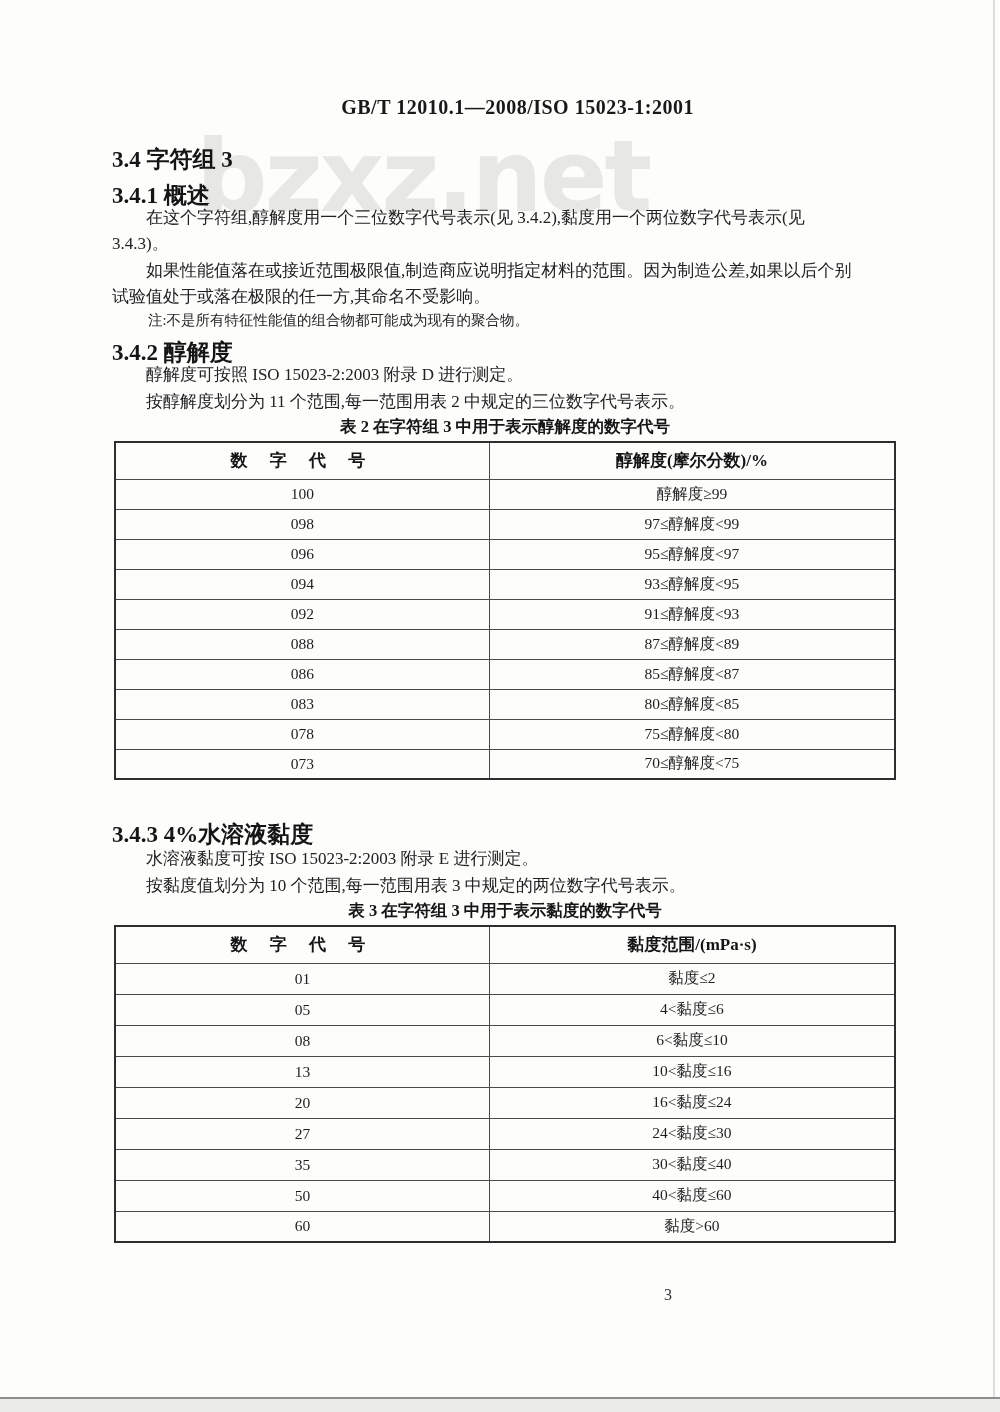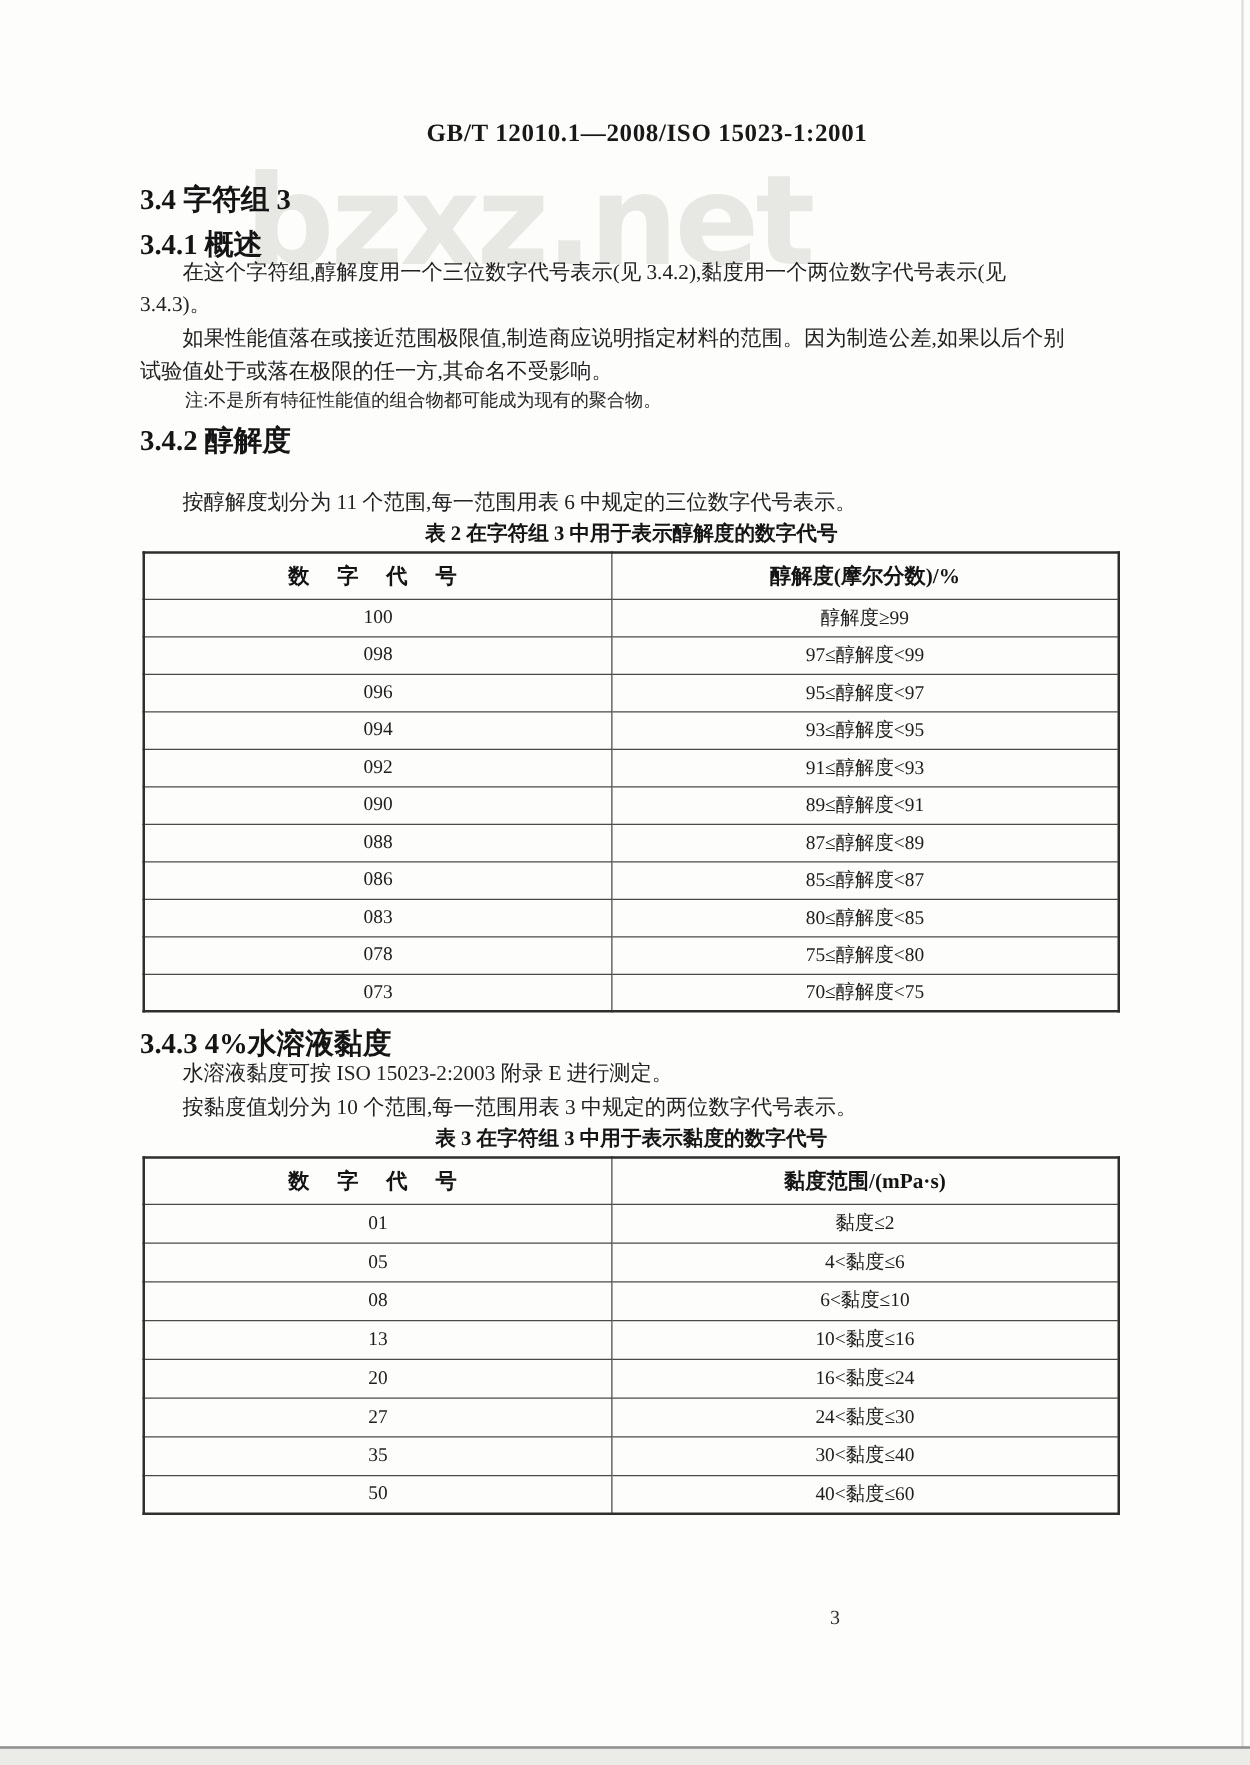--- a/index.html
+++ b/index.html
@@ -67,21 +67,22 @@
   <div class="bodyline indent" style="top:206px;">在这个字符组,醇解度用一个三位数字代号表示(见 3.4.2),黏度用一个两位数字代号表示(见</div>
   <div class="bodyline" style="top:232px;">3.4.3)。</div>
 
   <div class="bodyline indent" style="top:259px;">如果性能值落在或接近范围极限值,制造商应说明指定材料的范围。因为制造公差,如果以后个别</div>
   <div class="bodyline" style="top:285px;">试验值处于或落在极限的任一方,其命名不受影响。</div>
 
   <div class="noteline" style="top:311px;">注:不是所有特征性能值的组合物都可能成为现有的聚合物。</div>
 
   <div class="h2" style="top:337px;">3.4.2  醇解度</div>
 
-  <div class="bodyline indent" style="top:390px;">按醇解度划分为 11 个范围,每一范围用表 6 中规定的三位数字代号表示。</div>
+  <div class="bodyline indent" style="top:363px;">醇解度可按照 ISO 15023-2:2003 附录 D 进行测定。</div>
+  <div class="bodyline indent" style="top:390px;">按醇解度划分为 11 个范围,每一范围用表 2 中规定的三位数字代号表示。</div>
 
   <div class="tcaption" style="top:416px;">表 2   在字符组 3 中用于表示醇解度的数字代号</div>
 
   <table class="stdtable" id="table2" style="top:441px;">
     <colgroup>
         <col class="col-code">
         <col>
       </colgroup>
     <tbody>
         <tr>
@@ -100,24 +101,20 @@
           <td>096</td>
           <td>95≤醇解度&lt;97</td>
         </tr>
     <tr>
           <td>094</td>
           <td>93≤醇解度&lt;95</td>
         </tr>
     <tr>
           <td>092</td>
           <td>91≤醇解度&lt;93</td>
-        </tr>
-    <tr>
-          <td>090</td>
-          <td>89≤醇解度&lt;91</td>
         </tr>
     <tr>
           <td>088</td>
           <td>87≤醇解度&lt;89</td>
         </tr>
     <tr>
           <td>086</td>
           <td>85≤醇解度&lt;87</td>
         </tr>
     <tr>
@@ -177,20 +174,24 @@
           <td>24&lt;黏度≤30</td>
         </tr>
     <tr>
           <td>35</td>
           <td>30&lt;黏度≤40</td>
         </tr>
     <tr>
           <td>50</td>
           <td>40&lt;黏度≤60</td>
         </tr>
+    <tr>
+          <td>60</td>
+          <td>黏度&gt;60</td>
+        </tr>
   </tbody>
     </table>
 
   <div class="page-num">3</div>
 
   <div class="edge-right"></div>
   <div class="edge-bottom"></div>
 </div>
 
 </body></html>

